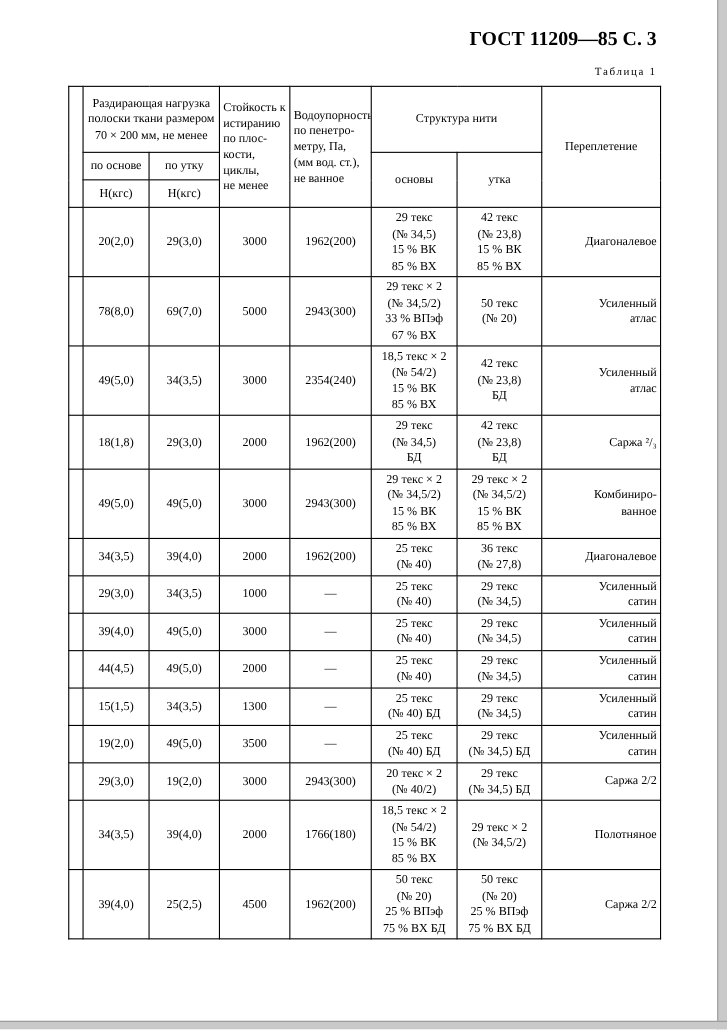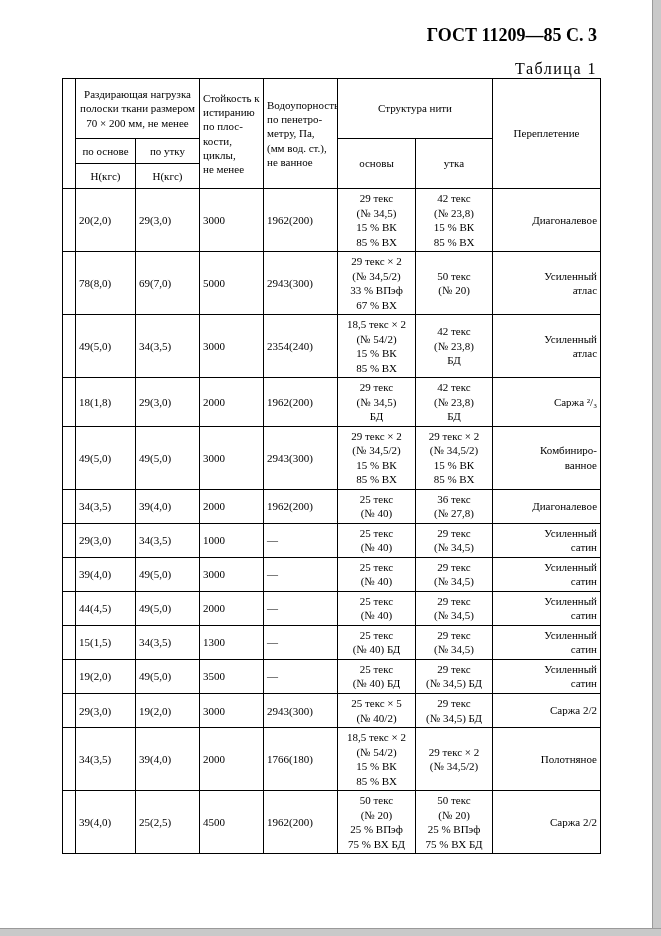--- a/index.html
+++ b/index.html
@@ -11,21 +11,21 @@
     color: #000;
   }
   .page { position: relative; width: 661px; height: 936px; overflow: hidden; background: #fff; }
 
   .doc-header {
     position: absolute; top: 25px; right: 64px;
     font-weight: bold; font-size: 18px; white-space: nowrap;
   }
   .table-caption {
     position: absolute; top: 60px; right: 64px;
-    font-size: 16px; letter-spacing: 1.5px; white-space: nowrap;
+    font-size: 10px; letter-spacing: 1.5px; white-space: nowrap;
   }
 
   table.main {
     position: absolute; left: 62px; top: 78px;
     width: 538px; border-collapse: collapse; table-layout: fixed;
   }
   table.main td {
     border: 1px solid #000;
     font-size: 11px;
     padding: 2px 3px;
@@ -33,21 +33,21 @@
     overflow: hidden;
   }
   .hdr {
     font-size: 10px; text-align: center; line-height: 1.3;
     white-space: pre-line; vertical-align: middle;
   }
   .hdr-left { text-align: left; padding-left: 6px; }
   .h-row1 { height: 60px; margin-left: 32px; }
   .h-row2 { height: 25px; }
   .h-row3 { height: 25px; }
-  .num { }
+  .num { text-align: center; }
   .thread {
     font-size: 10.5px; text-align: center; vertical-align: top;
     white-space: pre-line; line-height: 1.32; padding: 3px 4px;
   }
   .weave {
     font-size: 10.5px; text-align: right; vertical-align: top;
     white-space: pre-line; line-height: 1.32; padding-top: 4px;
   }
   .spacer-col { padding: 0; }
 
@@ -270,21 +270,21 @@
       <td class="weave">Усиленный
 сатин</td>
     </tr>
 
     <tr>
       <td class="spacer-col"></td>
       <td class="num">29(3,0)</td>
       <td class="num">19(2,0)</td>
       <td class="num">3000</td>
       <td class="num">2943(300)</td>
-      <td class="thread">25 текс × 5
+      <td class="thread">20 текс × 2
 (№ 40/2)</td>
       <td class="thread">29 текс
 (№ 34,5) БД</td>
       <td class="weave">Саржа 2/2</td>
     </tr>
 
     <tr>
       <td class="spacer-col"></td>
       <td class="num">34(3,5)</td>
       <td class="num">39(4,0)</td>

